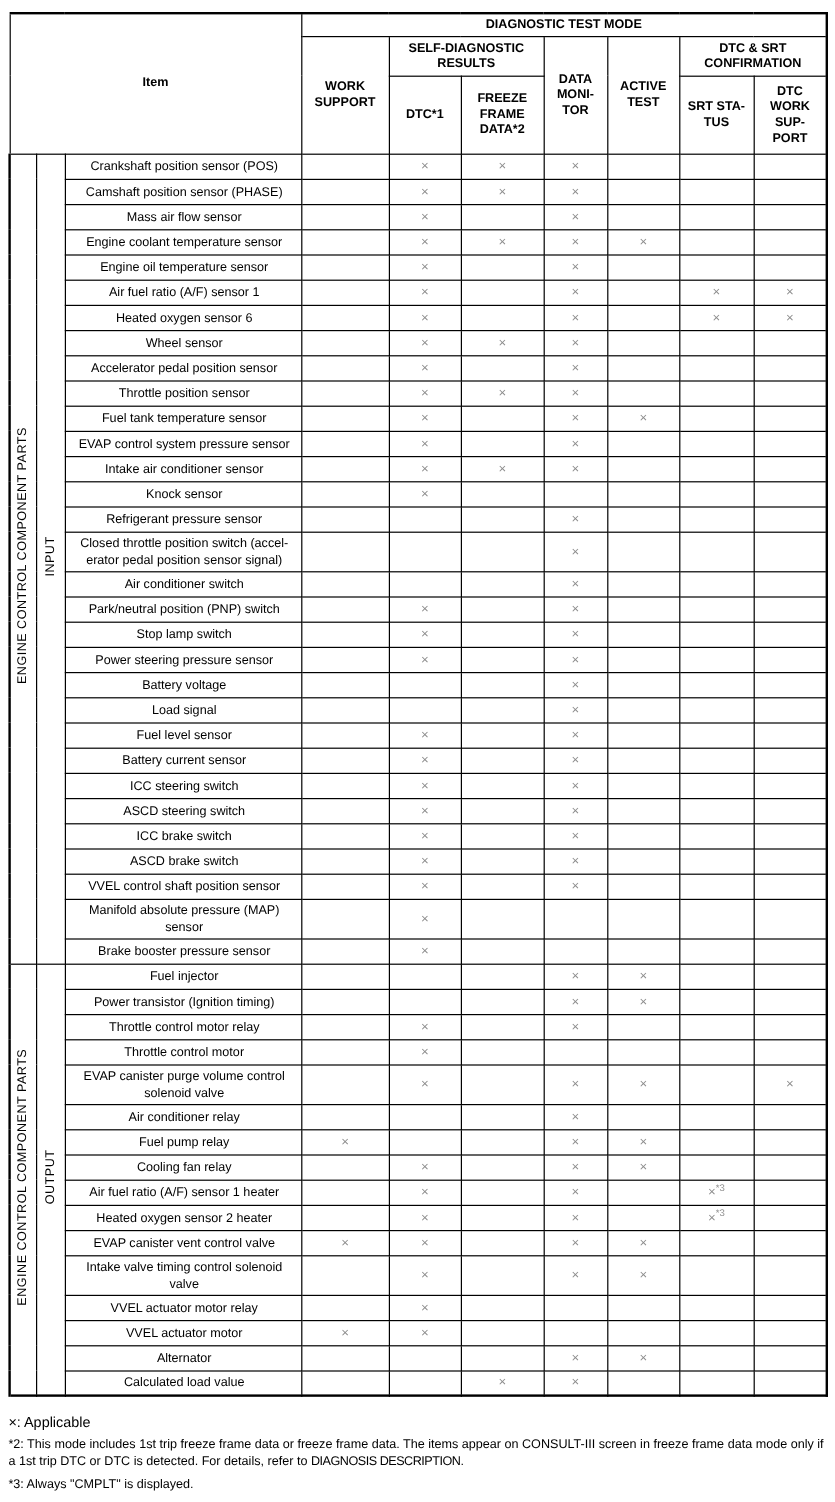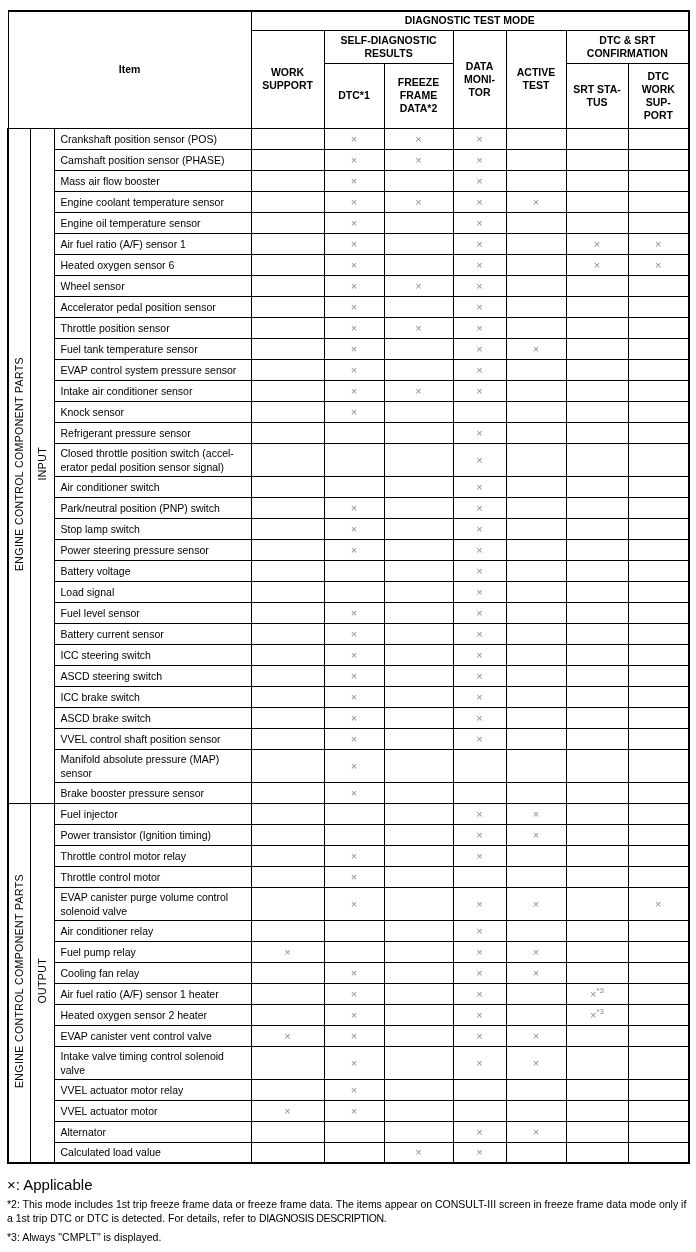--- a/index.html
+++ b/index.html
@@ -38,21 +38,21 @@
   tr.hrow3 { height: 65px; }
   th.th-item { border-left: 0; }
 
   tbody tr { height: 21px; }
   tbody td {
     font-size: 10.5px;
     line-height: 14px;
     vertical-align: middle;
     padding: 2px 4px;
   }
-  tbody td.item { text-align: left; padding-left: 6px; }
+  tbody td.item { text-align: center; padding-left: 6px; }
   tbody td.mark {
     text-align: center;
     color: #8c8c8c;
     font-size: 11px;
     padding: 0;
   }
   tbody td.mark sup { font-size: 8px; line-height: 0; vertical-align: super; letter-spacing: 0; }
 
   tbody td.vlabel {
     text-align: center;
@@ -63,21 +63,21 @@
   .vtext {
     display: inline-block;
     writing-mode: vertical-rl;
     transform: rotate(180deg);
     font-size: 10.5px;
     letter-spacing: 0.4px;
     white-space: nowrap;
   }
 
   .footnotes { width: 682px; margin-top: 4px; }
-  .legend { font-size: 15px; line-height: 14px; margin-top: 14px; }
+  .legend { font-size: 12px; line-height: 14px; margin-top: 14px; }
   .note { font-size: 10.5px; line-height: 14px; margin-top: 5px; }
   .note .xref { letter-spacing: -0.4px; cursor: pointer; }
 </style>
 </head>
 <body>
 
 <div class="page">
 
   <table class="dtm">
     <colgroup>
@@ -140,21 +140,21 @@
           <td class="item">Camshaft position sensor (PHASE)</td>
           <td class="mark"></td>
           <td class="mark">×</td>
           <td class="mark">×</td>
           <td class="mark">×</td>
           <td class="mark"></td>
           <td class="mark"></td>
           <td class="mark"></td>
         </tr>
         <tr>
-          <td class="item">Mass air flow booster</td>
+          <td class="item">Mass air flow sensor</td>
           <td class="mark"></td>
           <td class="mark">×</td>
           <td class="mark"></td>
           <td class="mark">×</td>
           <td class="mark"></td>
           <td class="mark"></td>
           <td class="mark"></td>
         </tr>
         <tr>
           <td class="item">Engine coolant temperature sensor</td>

